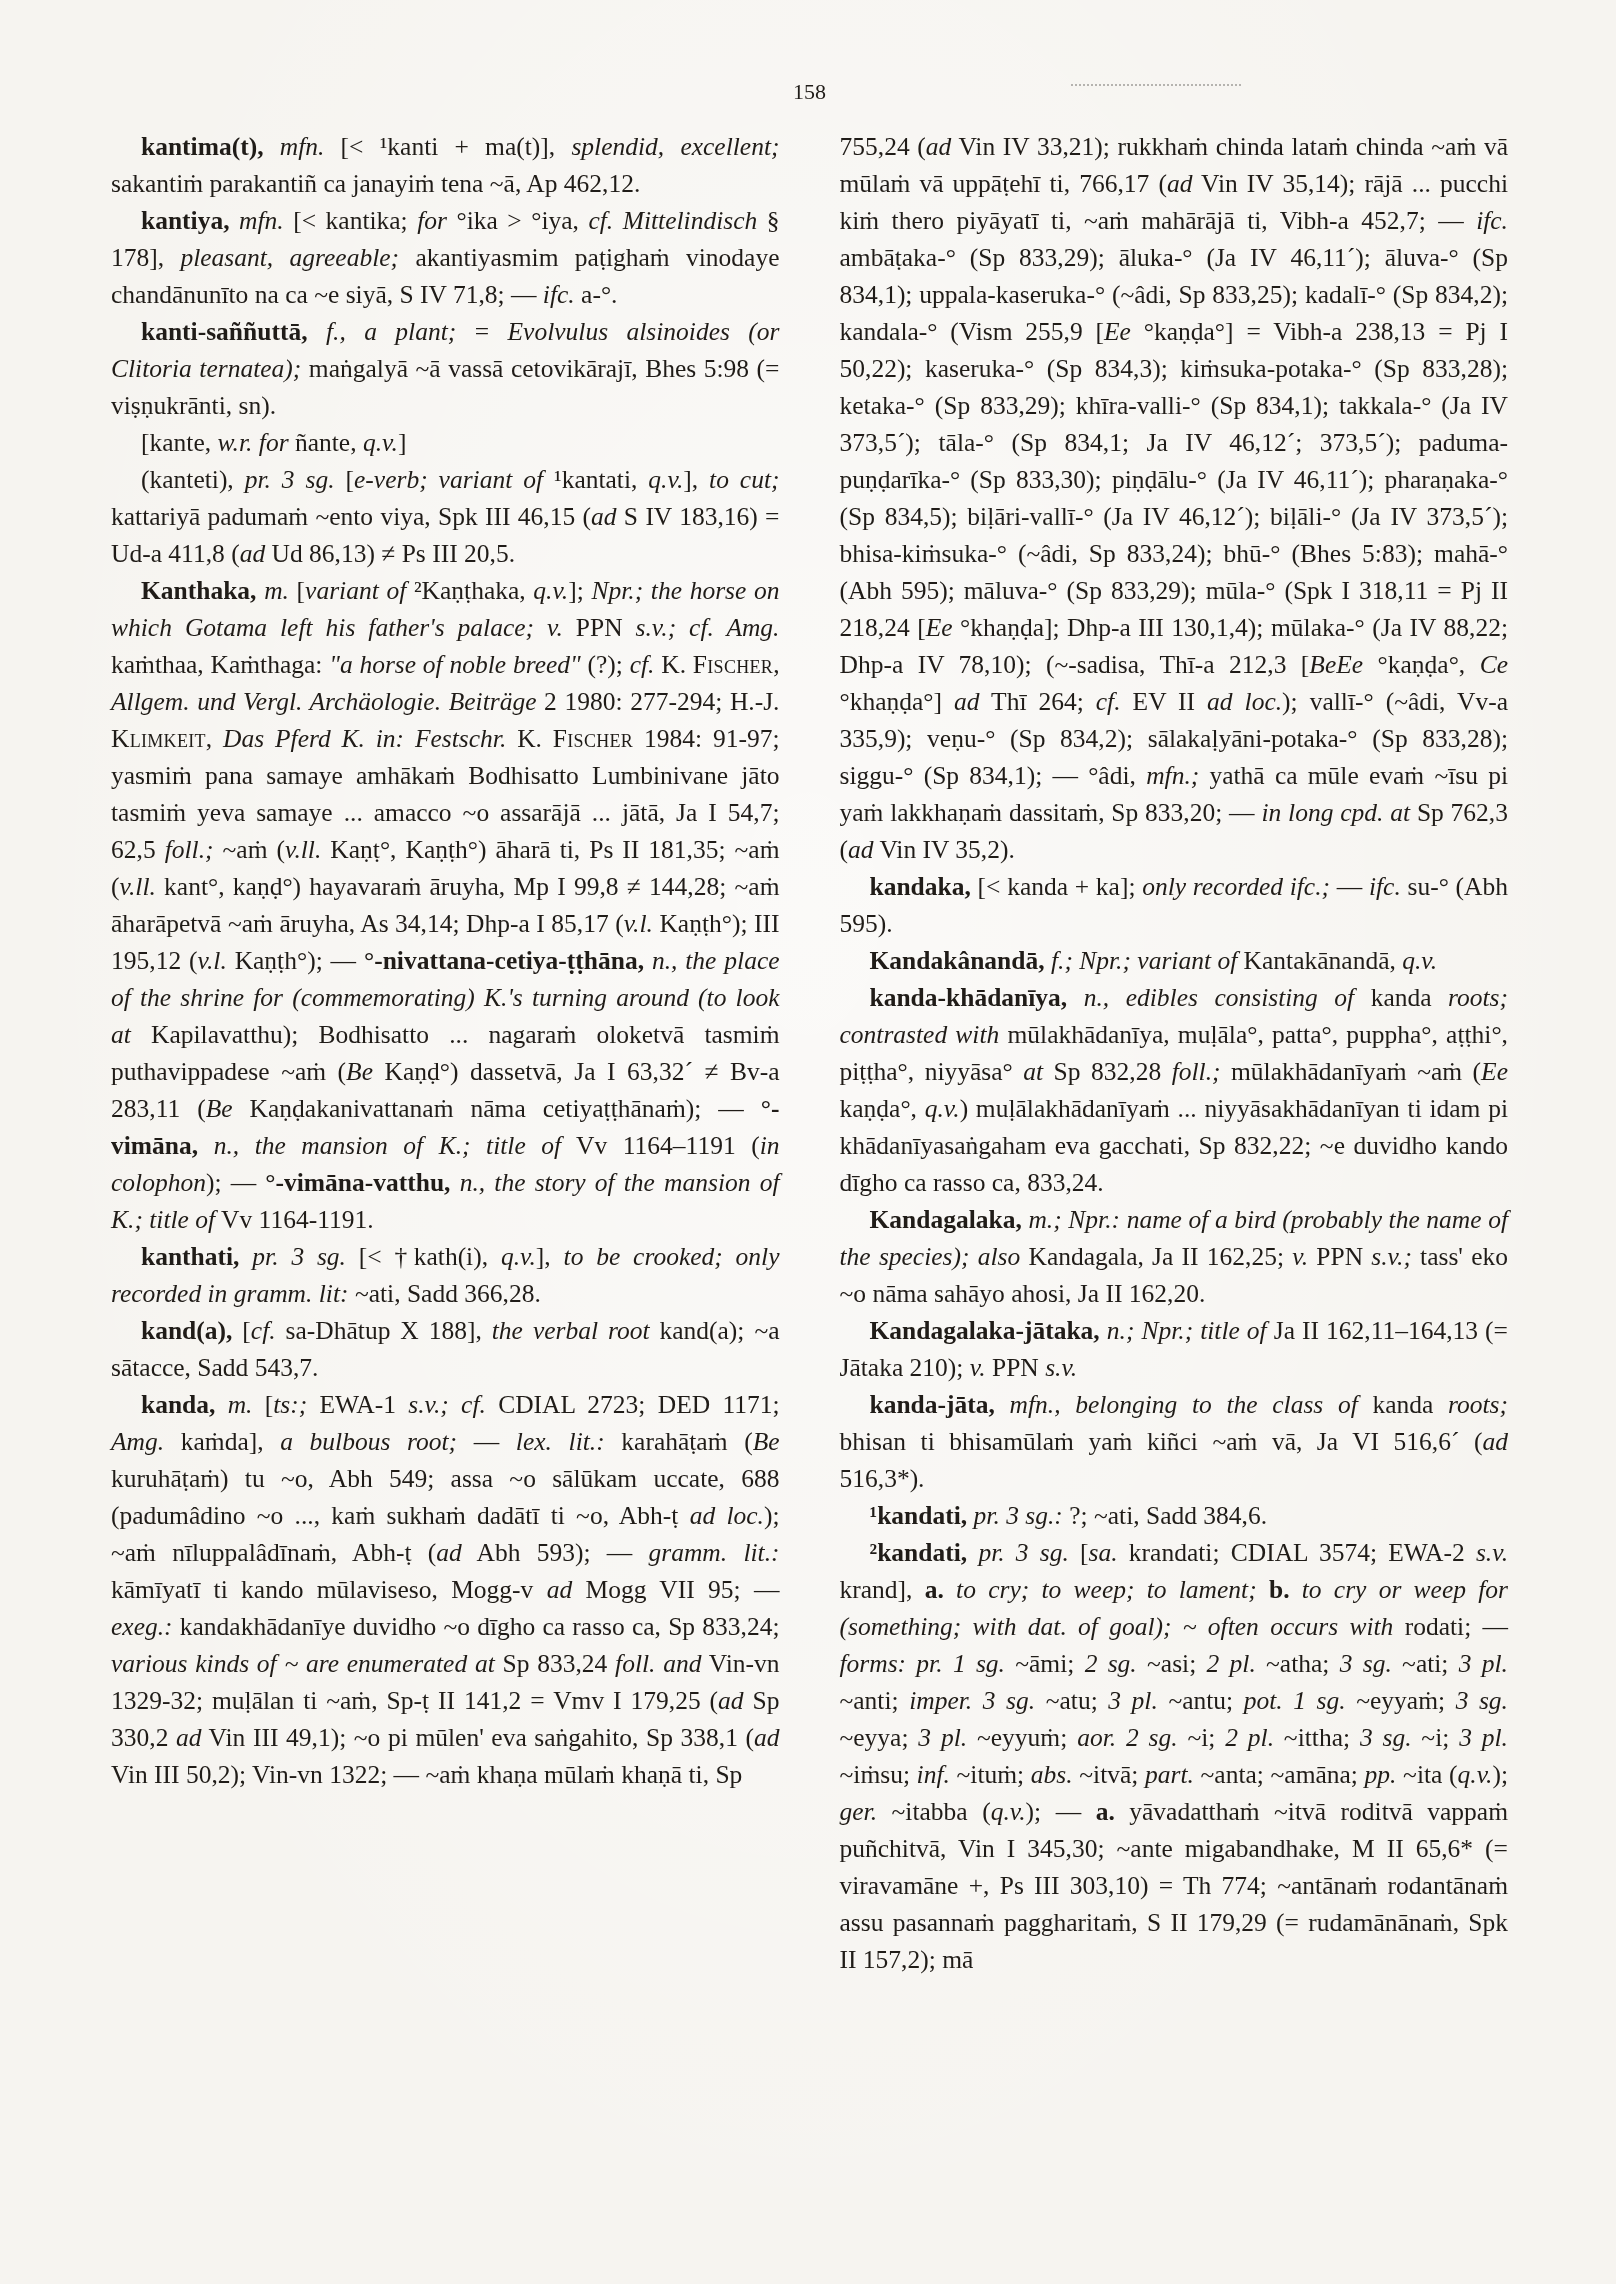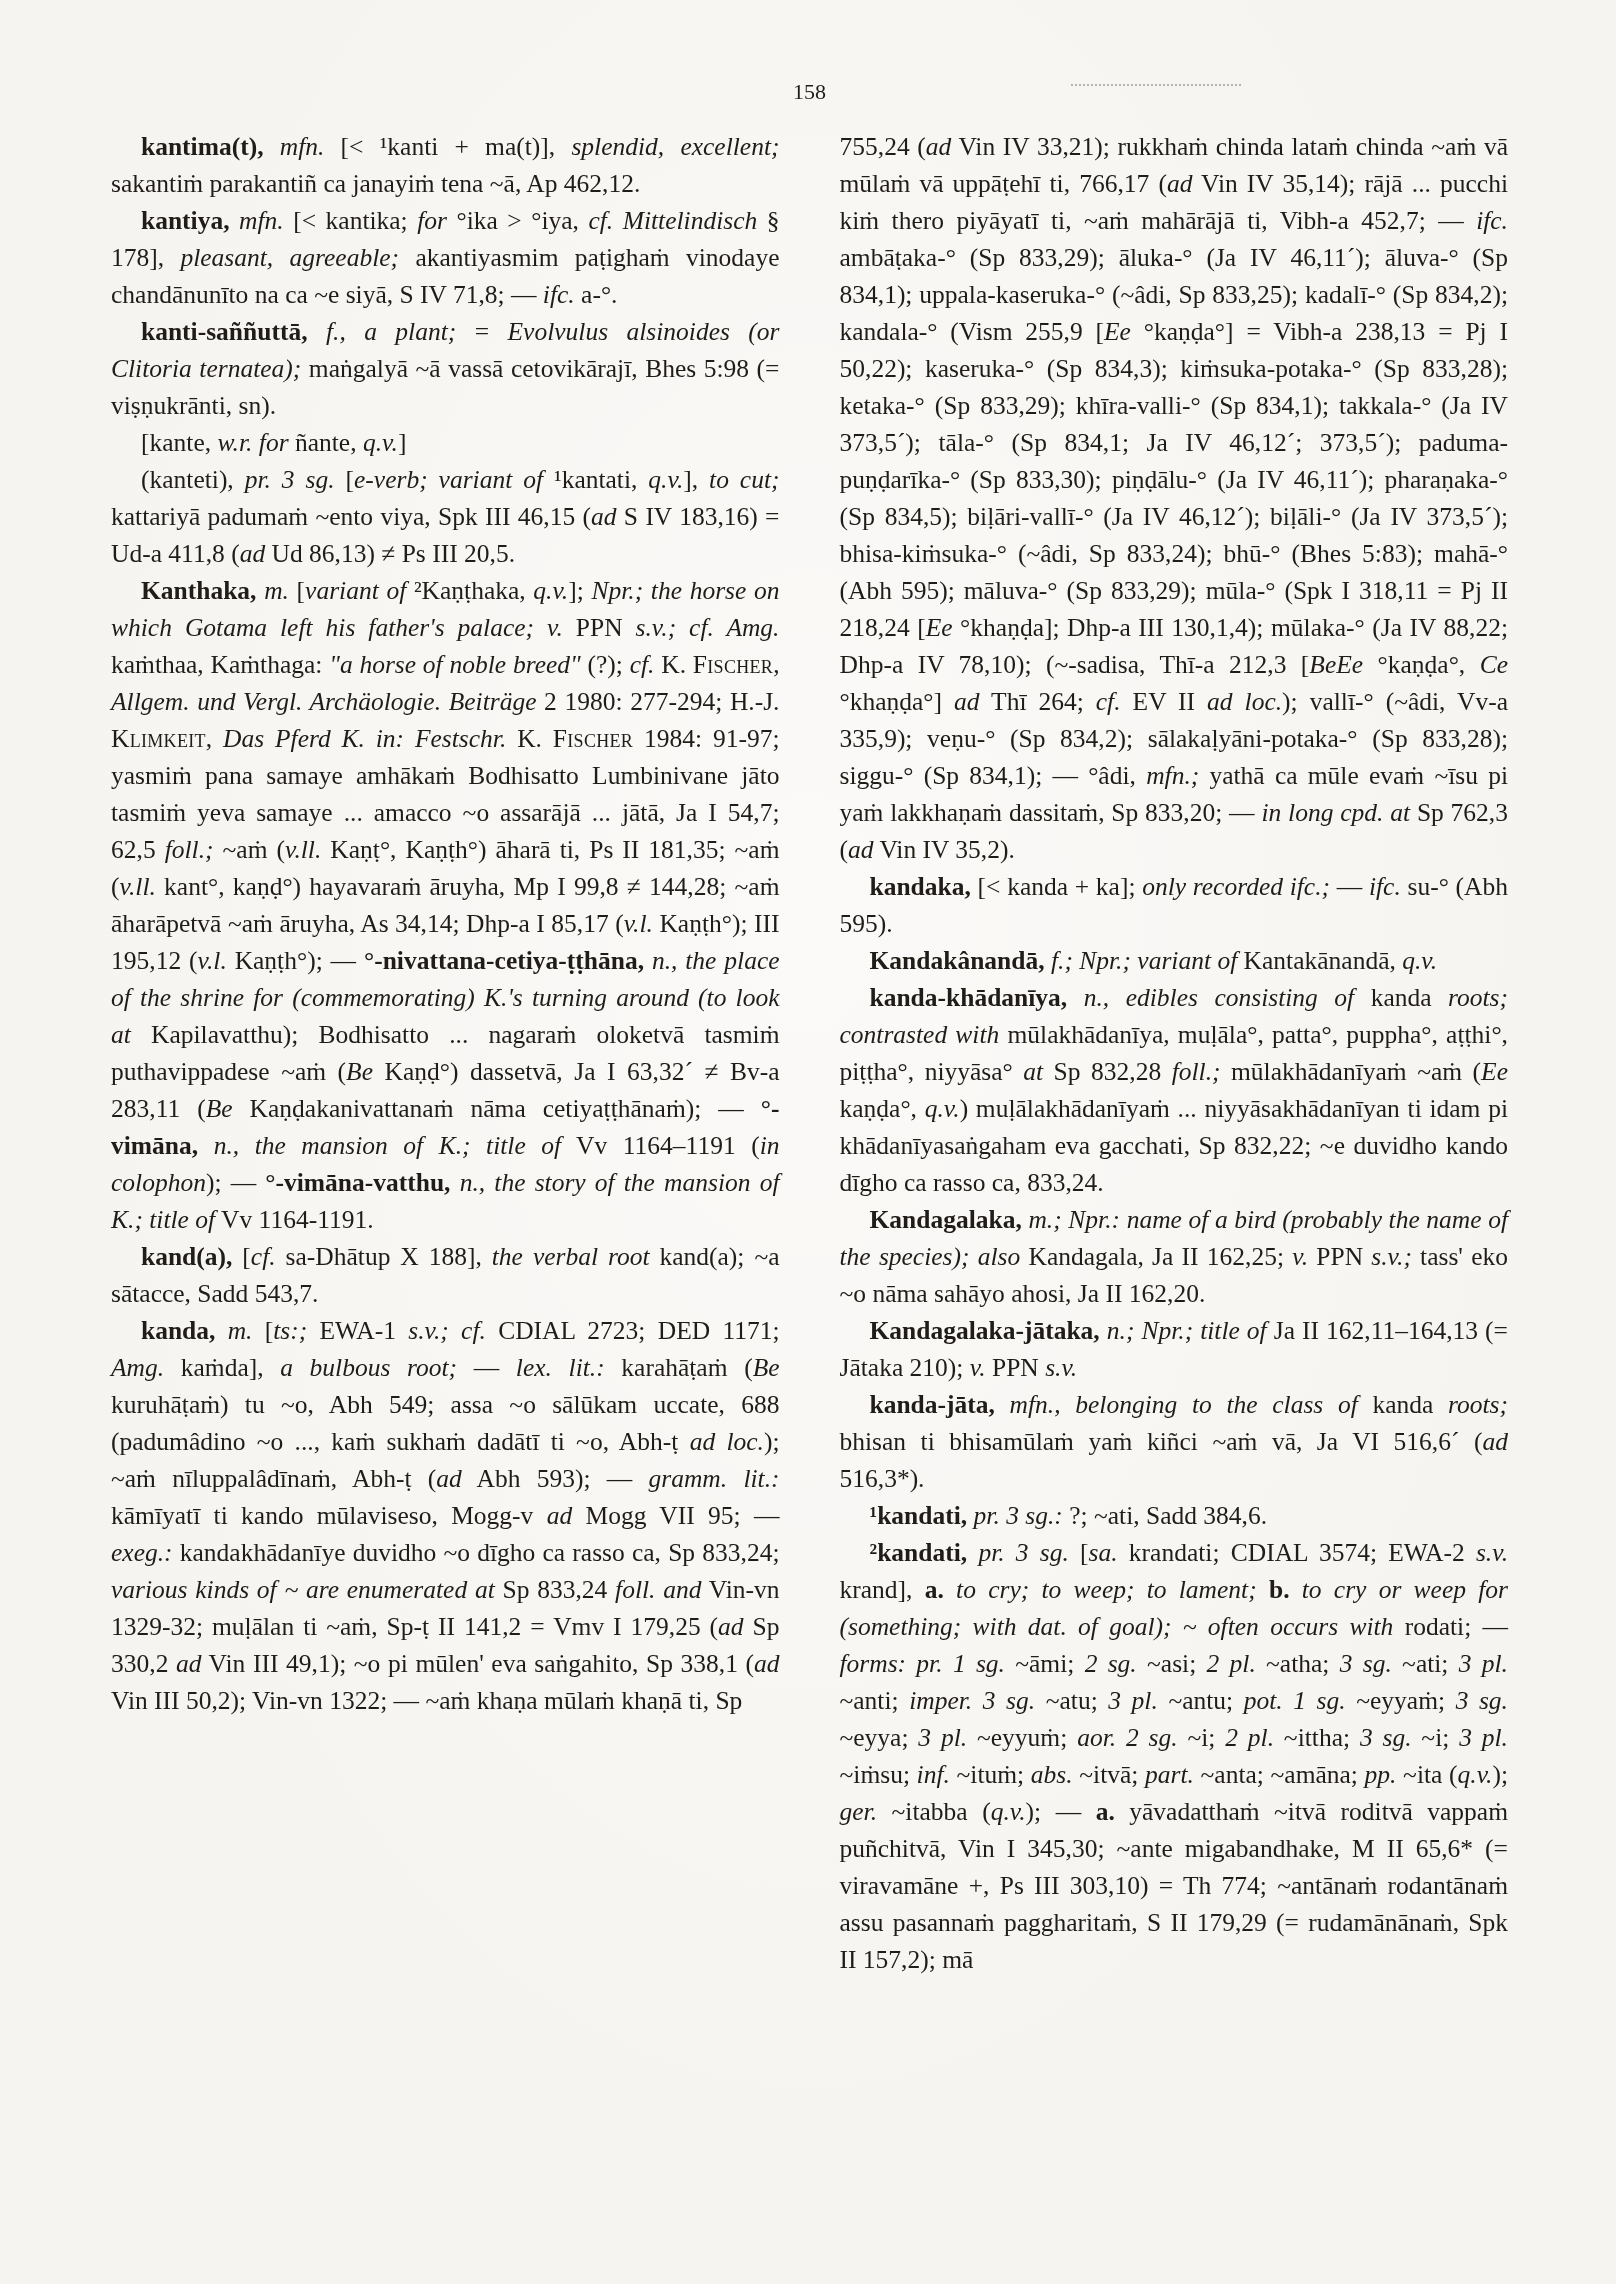--- a/index.html
+++ b/index.html
@@ -82,20 +82,21 @@
   <div class="scan-artifact"></div>
 
   <main class="text-block">
     <section class="column">
         <p class="entry"><b>kantima(t),</b> <i>mfn.</i> [&lt; ¹kanti + ma(t)], <i>splendid, excellent;</i> sakantiṁ parakantiñ ca janayiṁ tena ~ā, Ap 462,12.</p>
         <p class="entry"><b>kantiya,</b> <i>mfn.</i> [&lt; kantika; <i>for</i> °ika &gt; °iya, <i>cf. Mittelindisch</i> § 178], <i>pleasant, agreeable;</i> akantiyasmim paṭighaṁ vinodaye chandānunīto na ca ~e siyā, S IV 71,8; — <i>ifc.</i> a-°.</p>
         <p class="entry"><b>kanti-saññuttā,</b> <i>f., a plant;</i> = <i>Evolvulus alsinoides (or Clitoria ternatea);</i> maṅgalyā ~ā vassā cetovikārajī, Bhes 5:98 (= viṣṇukrānti, sn).</p>
         <p class="entry">[kante, <i>w.r. for</i> ñante, <i>q.v.</i>]</p>
         <p class="entry">(kanteti), <i>pr. 3 sg.</i> [<i>e-verb; variant of</i> ¹kantati, <i>q.v.</i>], <i>to cut;</i> kattariyā padumaṁ ~ento viya, Spk III 46,15 (<i>ad</i> S IV 183,16) = Ud-a 411,8 (<i>ad</i> Ud 86,13) ≠ Ps III 20,5.</p>
         <p class="entry"><b>Kanthaka,</b> <i>m.</i> [<i>variant of</i> ²Kaṇṭhaka, <i>q.v.</i>]; <i>Npr.; the horse on which Gotama left his father's palace; v.</i> PPN <i>s.v.; cf. Amg.</i> kaṁthaa, Kaṁthaga: <i>"a horse of noble breed"</i> (?); <i>cf.</i> K. <span class="sc">Fischer</span>, <i>Allgem. und Vergl. Archäologie. Beiträge</i> 2 1980: 277-294; H.-J. <span class="sc">Klimkeit</span>, <i>Das Pferd K. in: Festschr.</i> K. <span class="sc">Fischer</span> 1984: 91-97; yasmiṁ pana samaye amhākaṁ Bodhisatto Lumbinivane jāto tasmiṁ yeva samaye ... amacco ~o assarājā ... jātā, Ja I 54,7; 62,5 <i>foll.;</i> ~aṁ (<i>v.ll.</i> Kaṇṭ°, Kaṇṭh°) āharā ti, Ps II 181,35; ~aṁ (<i>v.ll.</i> kant°, kaṇḍ°) hayavaraṁ āruyha, Mp I 99,8 ≠ 144,28; ~aṁ āharāpetvā ~aṁ āruyha, As 34,14; Dhp-a I 85,17 (<i>v.l.</i> Kaṇṭh°); III 195,12 (<i>v.l.</i> Kaṇṭh°); — <b>°-nivattana-cetiya-ṭṭhāna,</b> <i>n., the place of the shrine for (commemorating) K.'s turning around (to look at</i> Kapilavatthu); Bodhisatto ... nagaraṁ oloketvā tasmiṁ puthavippadese ~aṁ (<i>Be</i> Kaṇḍ°) dassetvā, Ja I 63,32´ ≠ Bv-a 283,11 (<i>Be</i> Kaṇḍakanivattanaṁ nāma cetiyaṭṭhānaṁ); — <b>°-vimāna,</b> <i>n., the mansion of K.; title of</i> Vv 1164–1191 (<i>in colophon</i>); — <b>°-vimāna-vatthu,</b> <i>n., the story of the mansion of K.; title of</i> Vv 1164-1191.</p>
+        <p class="entry"><b>kanthati,</b> <i>pr. 3 sg.</i> [&lt; †kath(i), <i>q.v.</i>], <i>to be crooked; only recorded in gramm. lit:</i> ~ati, Sadd 366,28.</p>
         <p class="entry"><b>kand(a),</b> [<i>cf.</i> sa-Dhātup X 188], <i>the verbal root</i> kand(a); ~a sātacce, Sadd 543,7.</p>
         <p class="entry"><b>kanda,</b> <i>m.</i> [<i>ts:;</i> EWA-1 <i>s.v.; cf.</i> CDIAL 2723; DED 1171; <i>Amg.</i> kaṁda], <i>a bulbous root;</i> — <i>lex. lit.:</i> karahāṭaṁ (<i>Be</i> kuruhāṭaṁ) tu ~o, Abh 549; assa ~o sālūkam uccate, 688 (padumâdino ~o ..., kaṁ sukhaṁ dadātī ti ~o, Abh-ṭ <i>ad loc.</i>); ~aṁ nīluppalâdīnaṁ, Abh-ṭ (<i>ad</i> Abh 593); — <i>gramm. lit.:</i> kāmīyatī ti kando mūlaviseso, Mogg-v <i>ad</i> Mogg VII 95; — <i>exeg.:</i> kandakhādanīye duvidho ~o dīgho ca rasso ca, Sp 833,24; <i>various kinds of ~ are enumerated at</i> Sp 833,24 <i>foll. and</i> Vin-vn 1329-32; muḷālan ti ~aṁ, Sp-ṭ II 141,2 = Vmv I 179,25 (<i>ad</i> Sp 330,2 <i>ad</i> Vin III 49,1); ~o pi mūlen' eva saṅgahito, Sp 338,1 (<i>ad</i> Vin III 50,2); Vin-vn 1322; — ~aṁ khaṇa mūlaṁ khaṇā ti, Sp</p>
       </section>
     <section class="column">
         <p class="entry no-indent">755,24 (<i>ad</i> Vin IV 33,21); rukkhaṁ chinda lataṁ chinda ~aṁ vā mūlaṁ vā uppāṭehī ti, 766,17 (<i>ad</i> Vin IV 35,14); rājā ... pucchi kiṁ thero piyāyatī ti, ~aṁ mahārājā ti, Vibh-a 452,7; — <i>ifc.</i> ambāṭaka-° (Sp 833,29); āluka-° (Ja IV 46,11´); āluva-° (Sp 834,1); uppala-kaseruka-° (~âdi, Sp 833,25); kadalī-° (Sp 834,2); kandala-° (Vism 255,9 [<i>Ee</i> °kaṇḍa°] = Vibh-a 238,13 = Pj I 50,22); kaseruka-° (Sp 834,3); kiṁsuka-potaka-° (Sp 833,28); ketaka-° (Sp 833,29); khīra-valli-° (Sp 834,1); takkala-° (Ja IV 373,5´); tāla-° (Sp 834,1; Ja IV 46,12´; 373,5´); paduma-puṇḍarīka-° (Sp 833,30); piṇḍālu-° (Ja IV 46,11´); pharaṇaka-° (Sp 834,5); biḷāri-vallī-° (Ja IV 46,12´); biḷāli-° (Ja IV 373,5´); bhisa-kiṁsuka-° (~âdi, Sp 833,24); bhū-° (Bhes 5:83); mahā-° (Abh 595); māluva-° (Sp 833,29); mūla-° (Spk I 318,11 = Pj II 218,24 [<i>Ee</i> °khaṇḍa]; Dhp-a III 130,1,4); mūlaka-° (Ja IV 88,22; Dhp-a IV 78,10); (~-sadisa, Thī-a 212,3 [<i>BeEe</i> °kaṇḍa°, <i>Ce</i> °khaṇḍa°] <i>ad</i> Thī 264; <i>cf.</i> EV II <i>ad loc.</i>); vallī-° (~âdi, Vv-a 335,9); veṇu-° (Sp 834,2); sālakaḷyāni-potaka-° (Sp 833,28); siggu-° (Sp 834,1); — °âdi, <i>mfn.;</i> yathā ca mūle evaṁ ~īsu pi yaṁ lakkhaṇaṁ dassitaṁ, Sp 833,20; — <i>in long cpd. at</i> Sp 762,3 (<i>ad</i> Vin IV 35,2).</p>
         <p class="entry"><b>kandaka,</b> [&lt; kanda + ka]; <i>only recorded ifc.;</i> — <i>ifc.</i> su-° (Abh 595).</p>
         <p class="entry"><b>Kandakânandā,</b> <i>f.; Npr.; variant of</i> Kantakānandā, <i>q.v.</i></p>
         <p class="entry"><b>kanda-khādanīya,</b> <i>n., edibles consisting of</i> kanda <i>roots; contrasted with</i> mūlakhādanīya, muḷāla°, patta°, puppha°, aṭṭhi°, piṭṭha°, niyyāsa° <i>at</i> Sp 832,28 <i>foll.;</i> mūlakhādanīyaṁ ~aṁ (<i>Ee</i> kaṇḍa°, <i>q.v.</i>) muḷālakhādanīyaṁ ... niyyāsakhādanīyan ti idam pi khādanīyasaṅgaham eva gacchati, Sp 832,22; ~e duvidho kando dīgho ca rasso ca, 833,24.</p>
         <p class="entry"><b>Kandagalaka,</b> <i>m.; Npr.: name of a bird (probably the name of the species); also</i> Kandagala, Ja II 162,25; <i>v.</i> PPN <i>s.v.;</i> tass' eko ~o nāma sahāyo ahosi, Ja II 162,20.</p>
         <p class="entry"><b>Kandagalaka-jātaka,</b> <i>n.; Npr.; title of</i> Ja II 162,11–164,13 (= Jātaka 210); <i>v.</i> PPN <i>s.v.</i></p>

